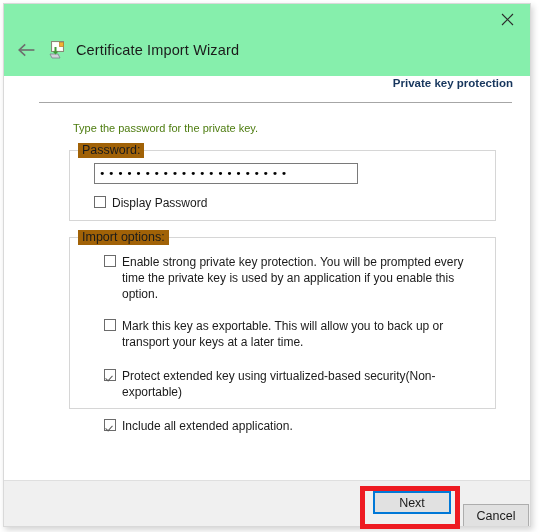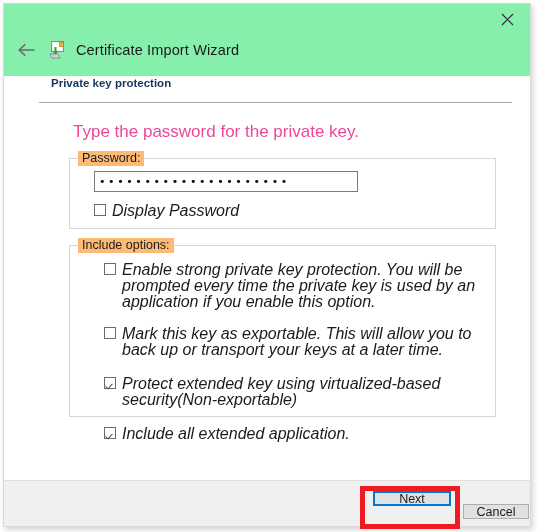--- a/index.html
+++ b/index.html
@@ -79,21 +79,22 @@
   .wizard-title {
     margin-left: 8px;
     font-size: 14.5px;
     color: #1b1b1b;
     letter-spacing: 0.01em;
     white-space: nowrap;
   }
 
   
   .heading-block {
-    padding: 0 5px 0 47px;
+    padding: 0 17px 0 47px;
+    text-align: right;
   }
   .heading-title {
     font-size: 11.5px;
     font-weight: bold;
     color: #17365d;
     line-height: 14px;
     margin: 0;
   }
   .heading-sub {
     font-size: 12.5px;
@@ -109,38 +110,38 @@
   }
 
   
   .body-area {
     position: relative;
     padding-left: 65px;
     padding-right: 34px;
     padding-top: 19px;
   }
   .instruction {
-    font-size: 17px;
-    color: #ec4899;
+    font-size: 11px;
+    color: #4d7c0f;
     margin: 0 0 0 4px;
   }
 
   
   .groupbox {
     position: relative;
     border: 1px solid #d6d6d6;
     margin-top: 16px;
     padding: 14px 12px 12px 12px;
     box-sizing: border-box;
   }
   .groupbox > .gb-legend {
     position: absolute;
     top: -8px;
     left: 8px;
-    background: #fdba74;
+    background: #a16207;
     padding: 0 4px;
     font-size: 12.5px;
     color: #1b1b1b;
     line-height: 15px;
     white-space: nowrap;
   }
 
   #password-group { height: 71px; padding-top: 12px; }
   #import-options-group { height: 172px; padding-top: 16px; }
 
@@ -195,42 +196,41 @@
     position: absolute;
     left: 2px;
     top: 4px;
     width: 3px;
     height: 6px;
     border: solid #5a5a5a;
     border-width: 0 1.4px 1.4px 0;
     transform: rotate(42deg);
   }
   .cb-label {
-    font-size: 16px;
+    font-size: 12px;
     color: #1b1b1b;
     line-height: 16px;
     margin-left: 6px;
-    font-style: italic;
   }
   #opt-row-0 .cb-label,
   #opt-row-1 .cb-label { max-width: 370px; }
 
   
   .footer-bar {
     position: absolute;
     left: 0;
     right: 0;
     bottom: 0;
     height: 45px;
     background: #f0f0f0;
     border-top: 1px solid #dfdfdf;
   }
   .dialog-button {
     position: absolute;
-    height: 15px;
+    height: 23px;
     background: #e1e1e1;
     border: 1px solid #adadad;
     box-sizing: border-box;
     font-family: "Liberation Sans", sans-serif;
     font-size: 12.5px;
     color: #1b1b1b;
     display: flex;
     align-items: center;
     justify-content: center;
     cursor: default;
@@ -315,21 +315,21 @@
         <span class="password-dots">•••••••••••••••••••••</span>
       </div>
 
       <div class="cb-row" id="display-password-row">
         <span class="checkbox"></span>
         <span class="cb-label">Display Password</span>
       </div>
     </div>
 
     <div class="groupbox" id="import-options-group">
-      <span class="gb-legend">Include options:</span>
+      <span class="gb-legend">Import options:</span>
 
       <div class="cb-row opt-row" id="opt-row-0">
         <span class="checkbox"></span>
         <span class="cb-label">Enable strong private key protection. You will be prompted every time the private key is used by an application if you enable this option.</span>
       </div>
 
       <div class="cb-row opt-row" id="opt-row-1">
         <span class="checkbox"></span>
         <span class="cb-label">Mark this key as exportable. This will allow you to back up or transport your keys at a later time.</span>
       </div>

